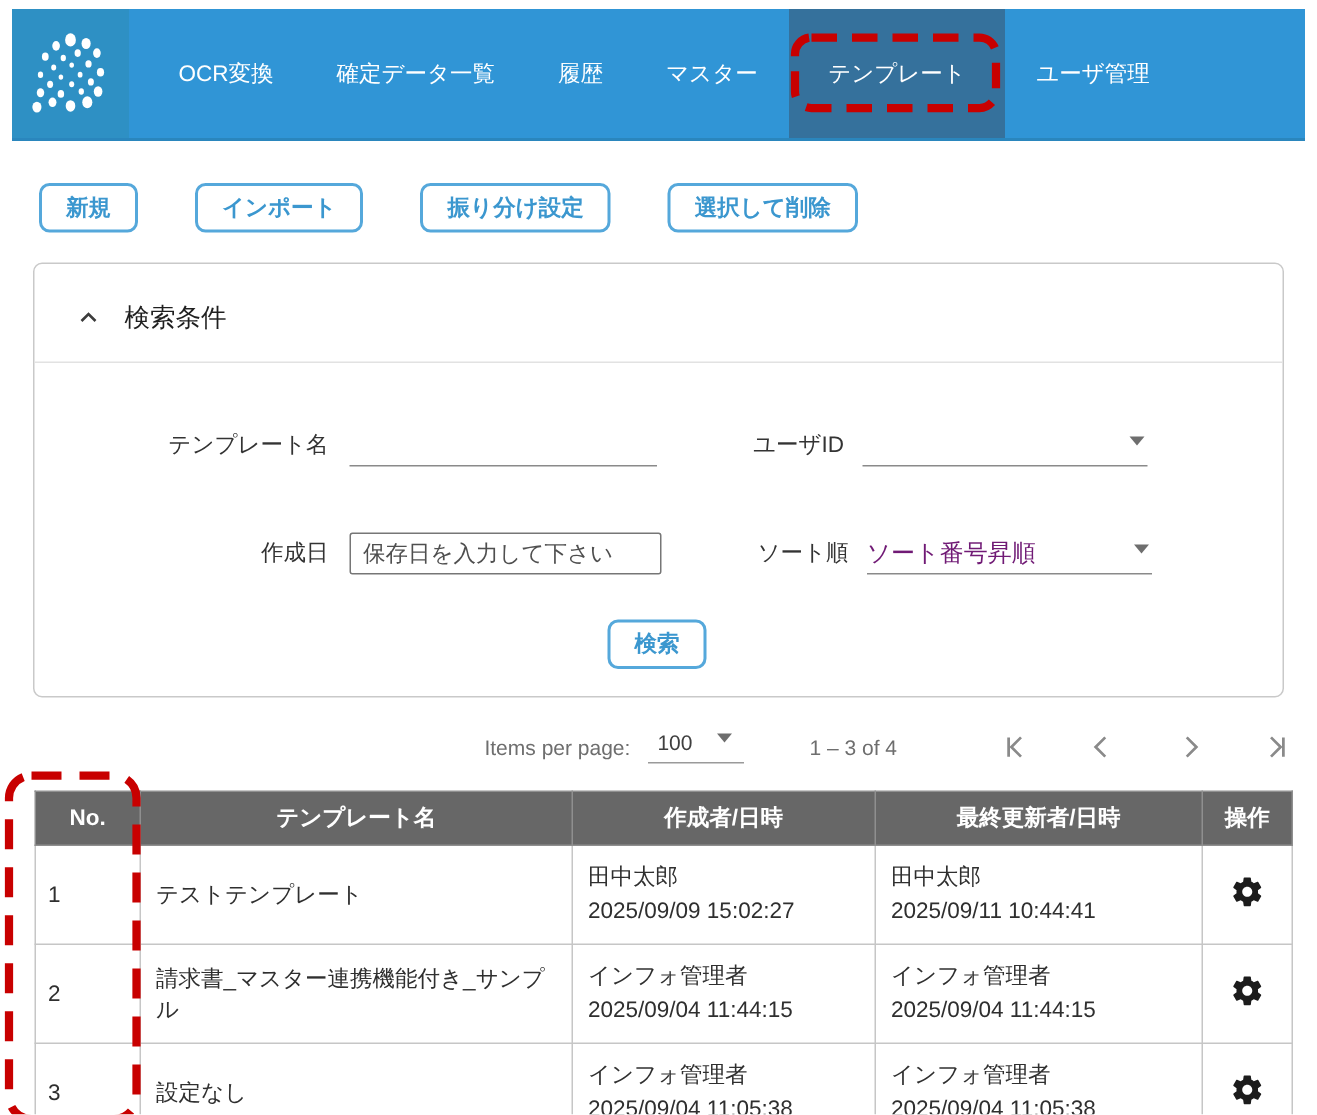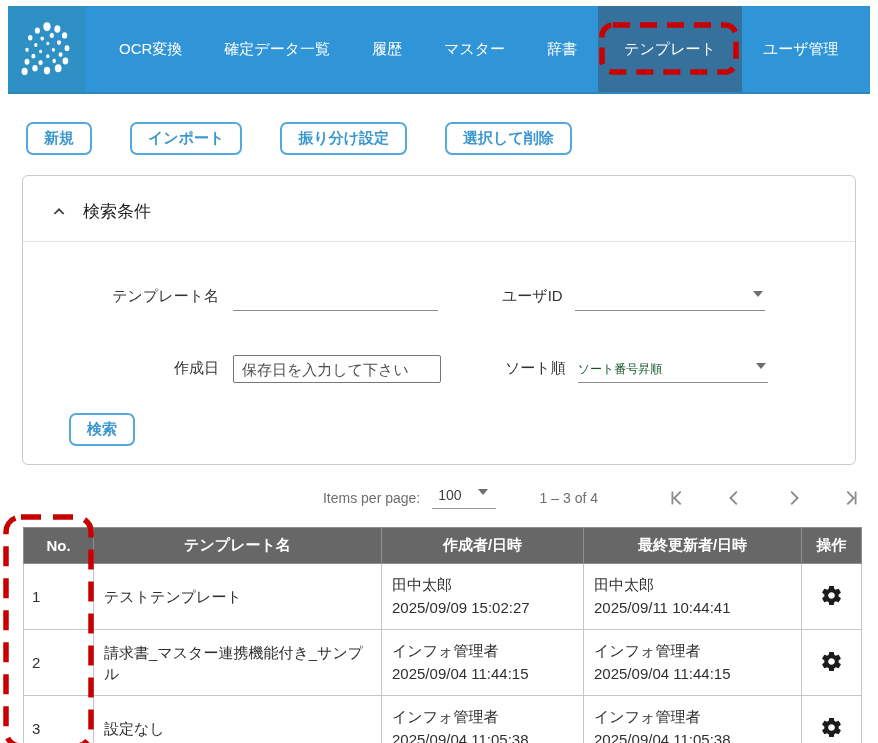--- a/index.html
+++ b/index.html
@@ -29,27 +29,27 @@
   .panel-body{padding:42px 24px 0 46px;}
   .form-row{display:flex;align-items:flex-end;}
   .form-row + .form-row{margin-top:44px;}
   .f-label{font-size:15px;color:#333;white-space:nowrap;}
   .label-right{width:150px;text-align:right;margin-right:14px;padding-bottom:5px;}
   .underline-field{width:205px;border-bottom:1px solid #8a8a8a;height:26px;}
   .right-group{margin-left:64px;display:flex;align-items:flex-end;}
   .right-label{margin-right:12px;padding-bottom:5px;}
   .select-field{width:190px;border-bottom:1px solid #8a8a8a;height:26px;display:flex;
                 align-items:center;justify-content:space-between;}
-  .select-value{font-size:12px;color:#14532d;white-space:nowrap;}
+  .select-value{font-size:16px;color:#701a75;white-space:nowrap;}
   .caret{width:0;height:0;border-left:5px solid transparent;border-right:5px solid transparent;
          border-top:6px solid #6e6e6e;margin:0 2px 6px 0;}
   .box-input{width:190px;height:26px;border:1px solid #767676;border-radius:2px;font-size:15px;
              padding:0 8px;color:#444;font-family:inherit;outline:none;}
   .box-input::placeholder{color:#4f4f4f;opacity:1;}
-  .search-row{display:flex;justify-content:flex-start;padding:30px 24px 18px 0;}
+  .search-row{display:flex;justify-content:center;padding:30px 24px 18px 0;}
 
   
   .pagination{display:flex;align-items:center;justify-content:flex-end;margin:20px 14px 0 0;
               color:#6e6e6e;font-size:14px;}
   .ipp-select{display:flex;align-items:center;gap:16px;border-bottom:1px solid #9a9a9a;
               padding:0 6px 5px;margin-left:12px;color:#3f3f3f;cursor:pointer;}
   .pg-range{margin:0 34px 0 44px;color:#6e6e6e;}
   .pg-btn{width:26px;height:26px;display:flex;align-items:center;justify-content:center;
           margin-left:32px;cursor:pointer;}
 
@@ -100,21 +100,20 @@
             <ellipse cx="40" cy="67" rx="4" ry="4.8"></ellipse>
           <ellipse cx="12" cy="68" rx="3.8" ry="4.5"></ellipse>
         </g>
       </svg>
     </div>
     <nav class="nav-items">
       <div class="nav-item">OCR変換</div>
       <div class="nav-item">確定データ一覧</div>
       <div class="nav-item">履歴</div>
       <div class="nav-item">マスター</div>
-      <div class="nav-item">辞書</div>
       <div class="nav-item active">
         <span>テンプレート</span>
         <svg class="nav-annotation" width="142" height="56" viewBox="0 0 142 56">
           <rect x="4" y="4" width="134" height="47" rx="11" fill="none" stroke="#c80000" stroke-width="5.5" stroke-dasharray="17 10"></rect>
         </svg>
       </div>
       <div class="nav-item">ユーザ管理</div>
     </nav>
   </header>
 

